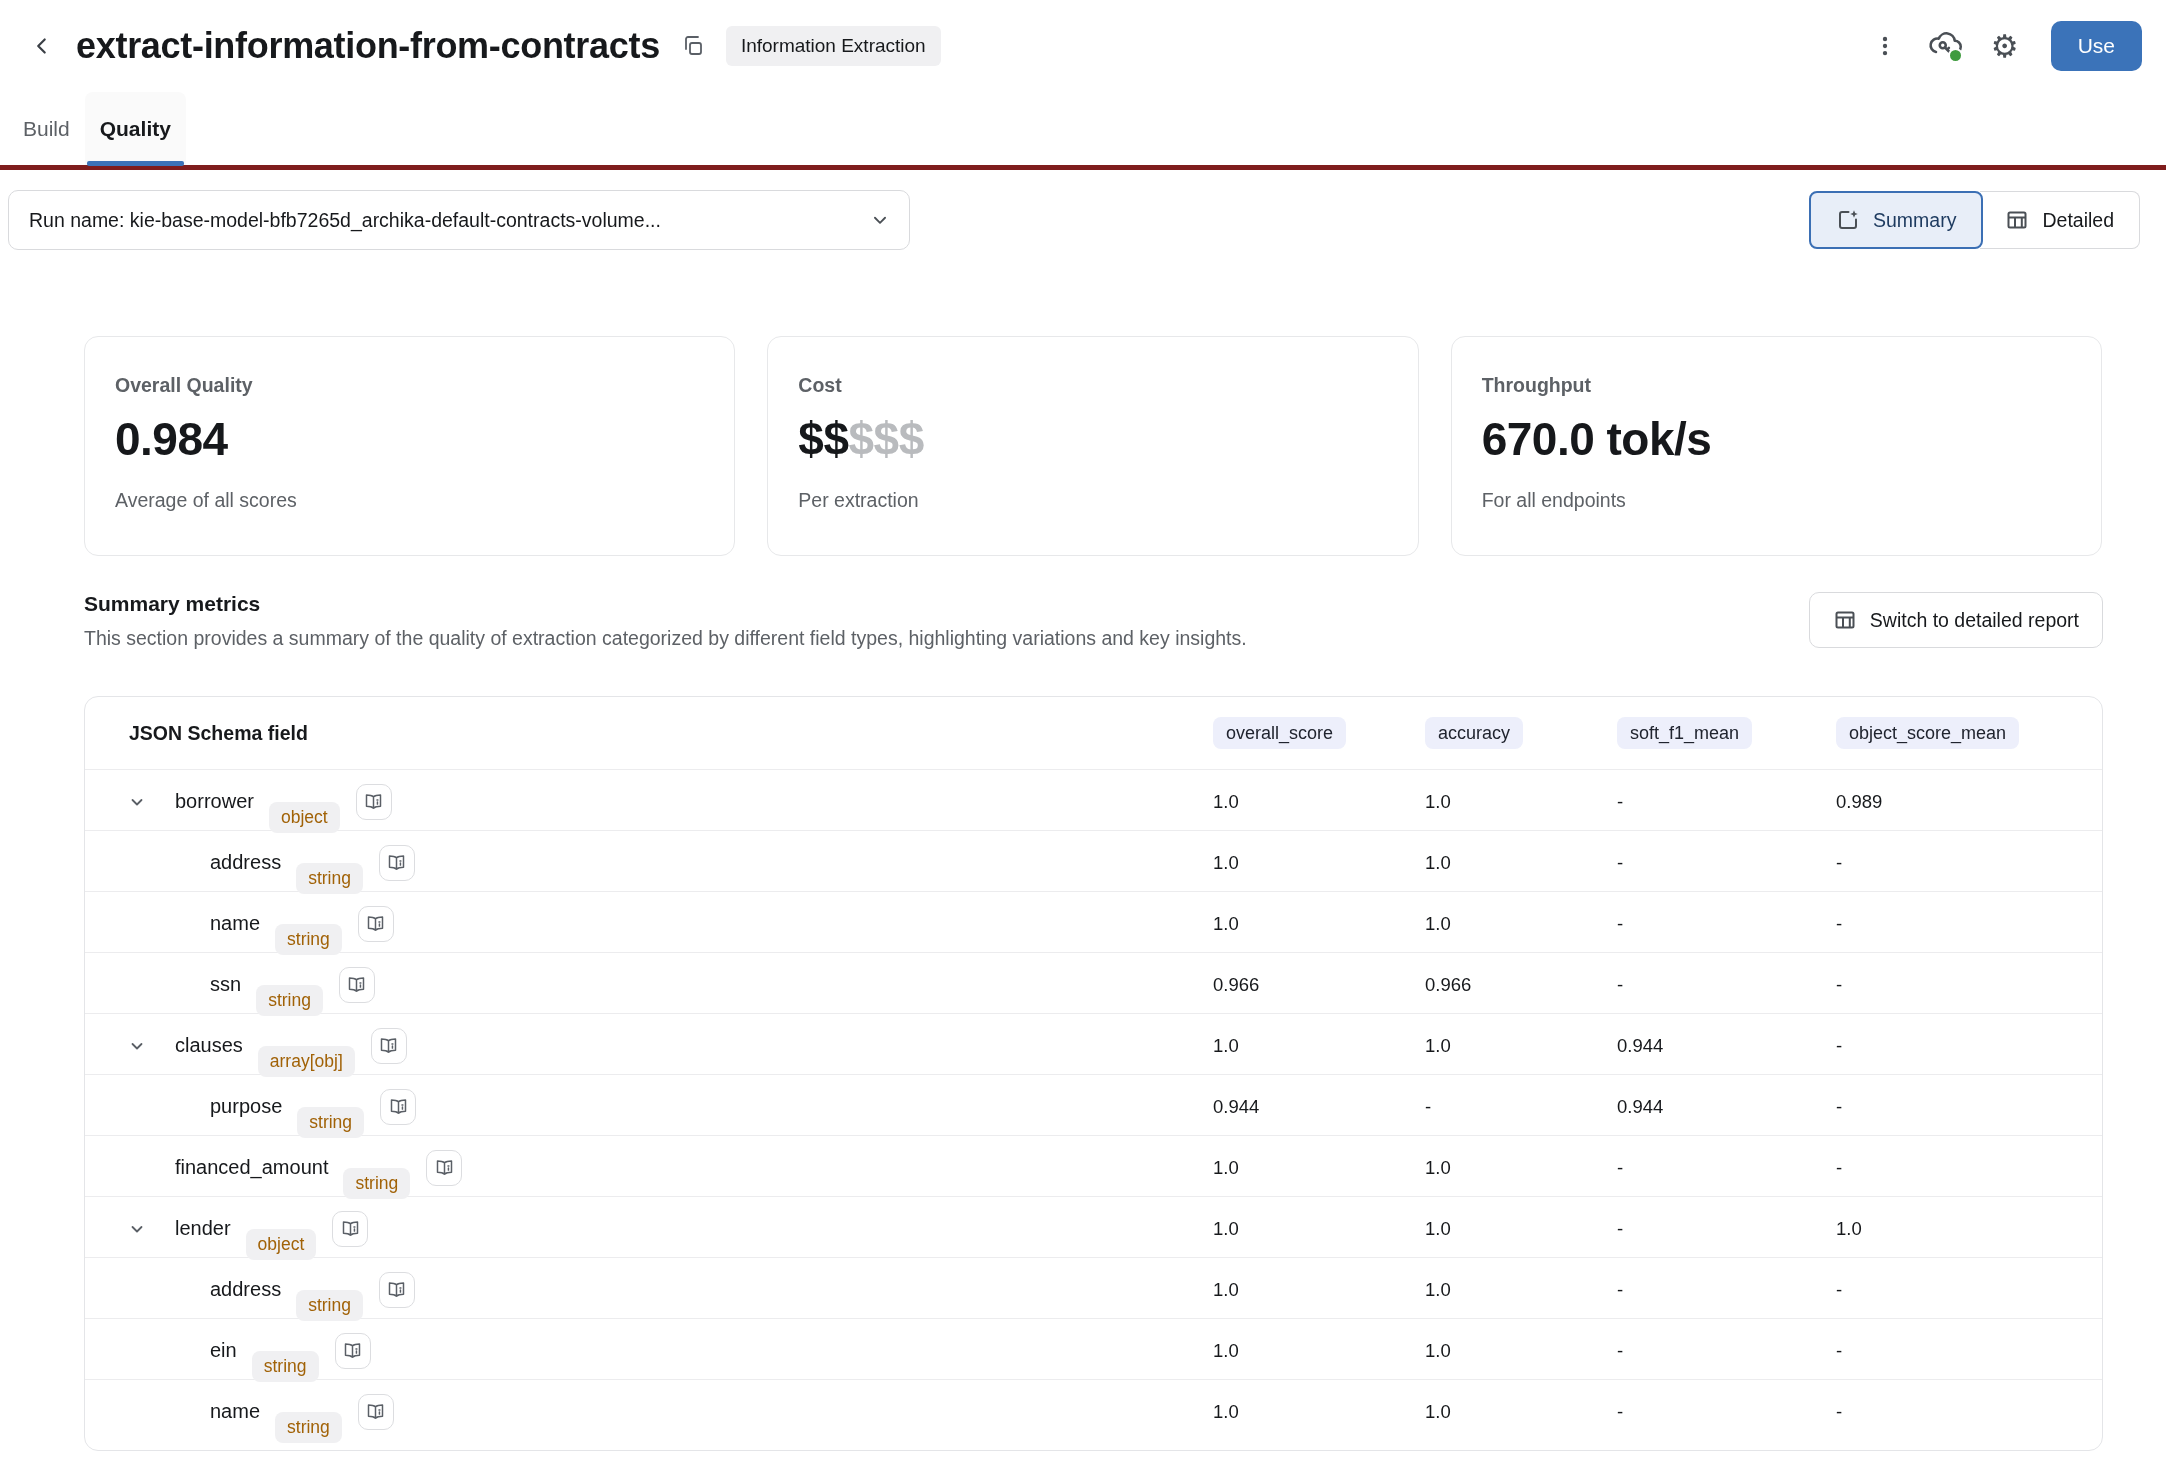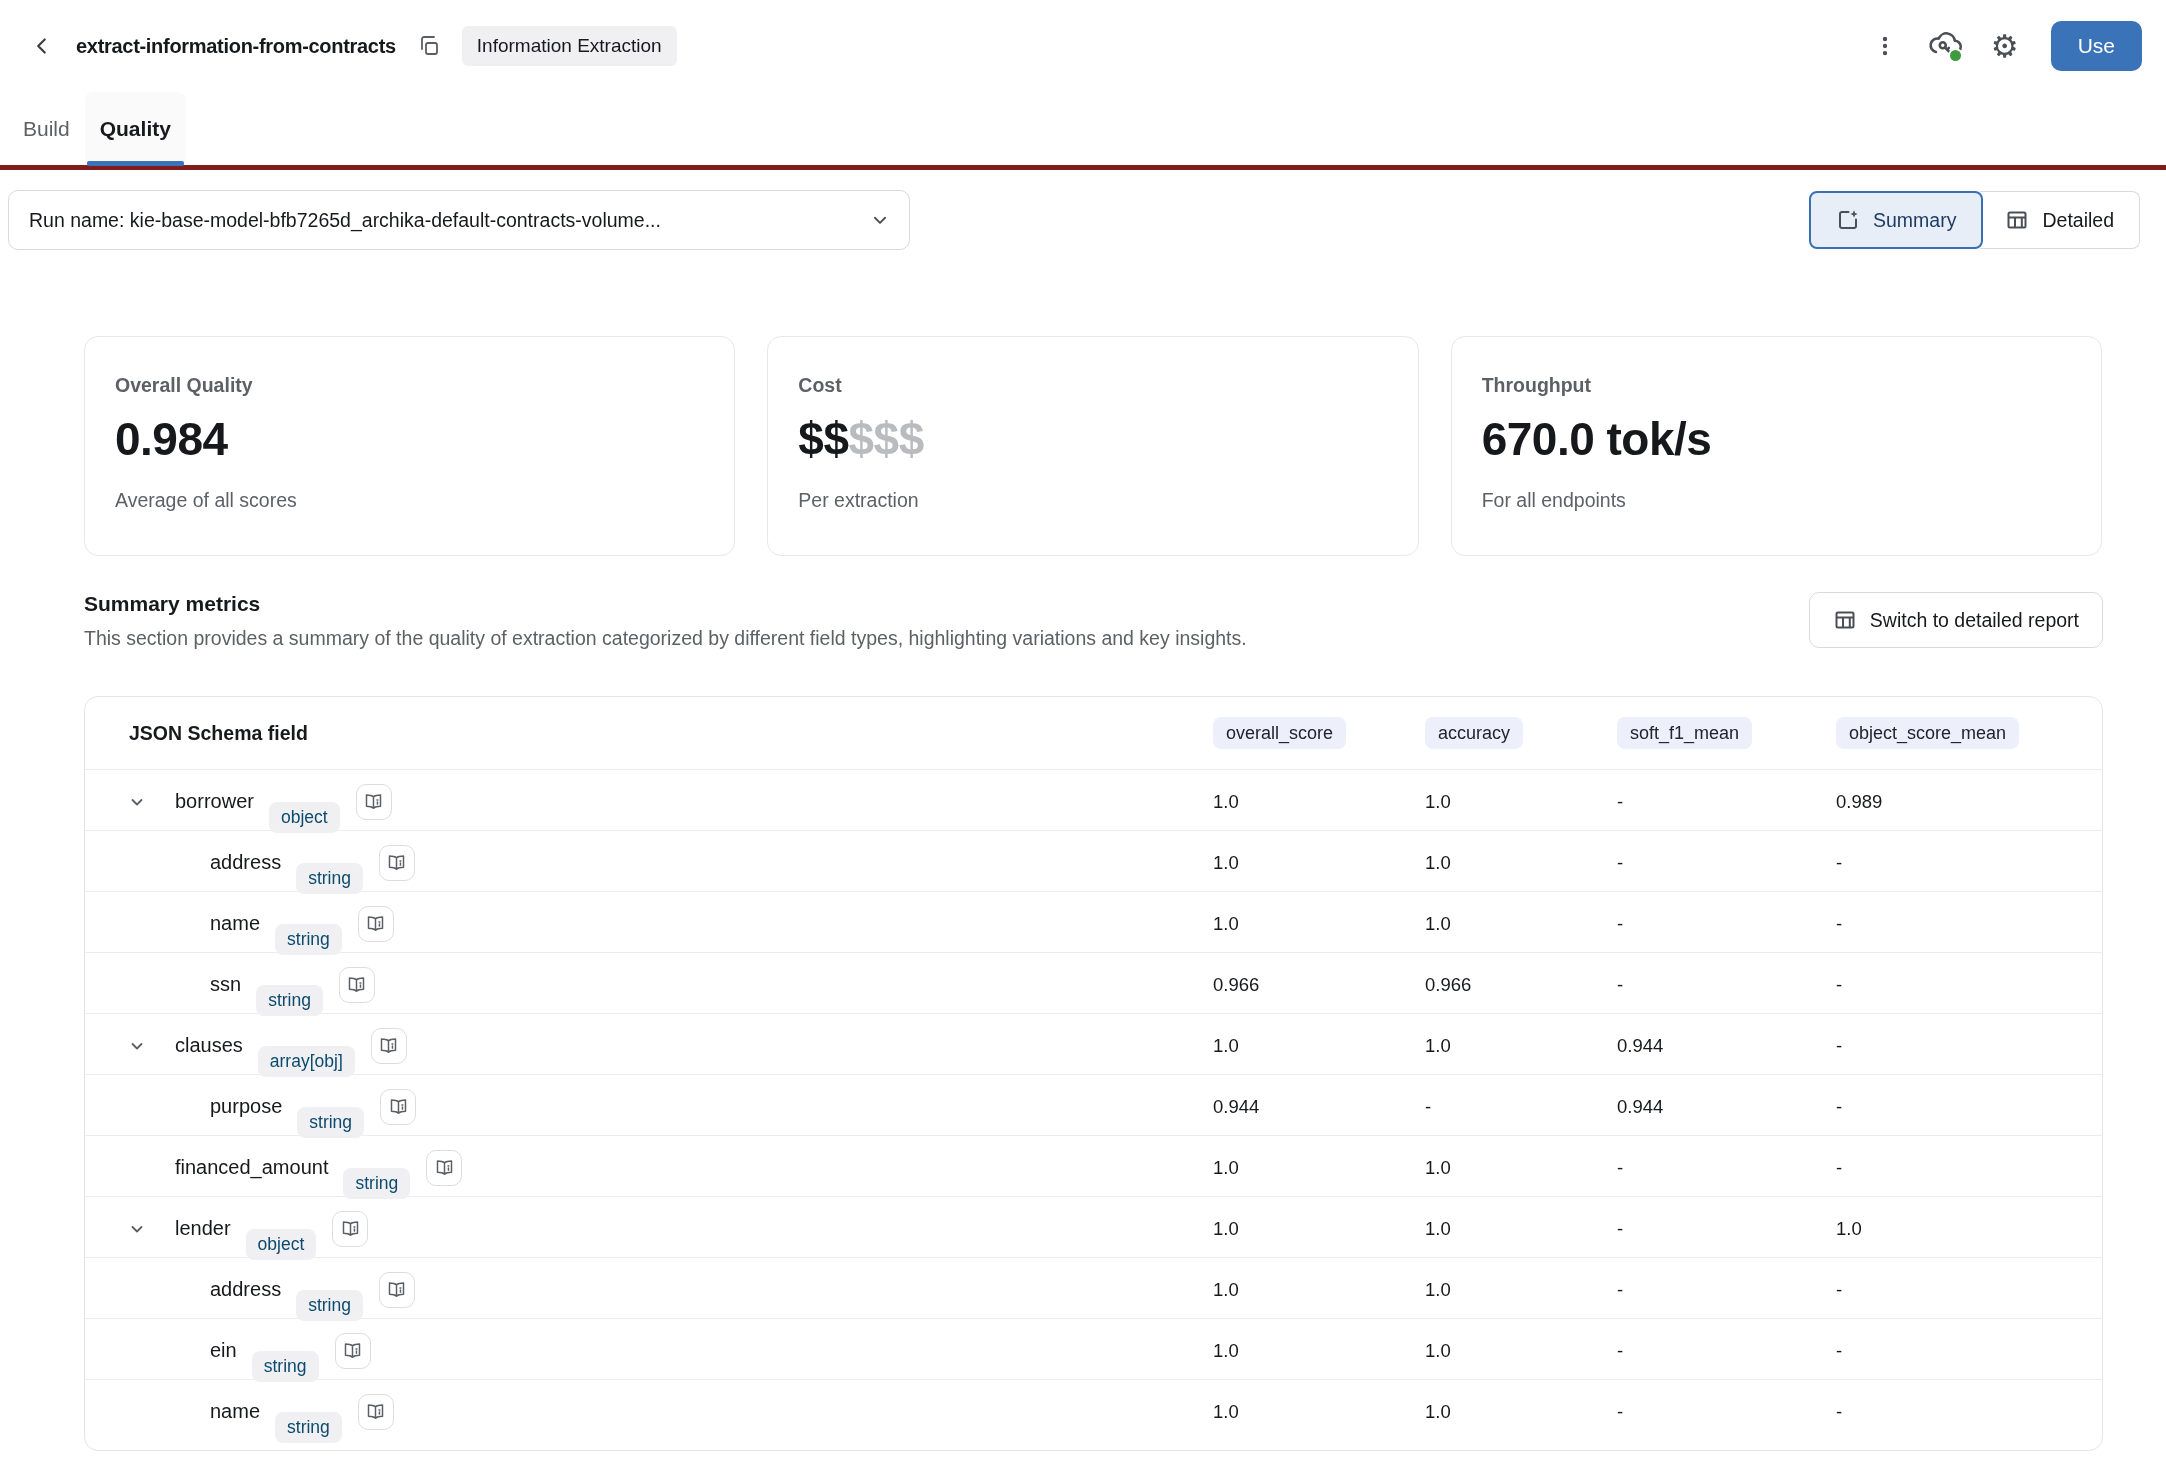--- a/index.html
+++ b/index.html
@@ -9,21 +9,21 @@
   }
   *{box-sizing:border-box; margin:0; padding:0;}
   html,body{width:2166px; height:1472px; background:#fff; overflow:hidden;
     font-family:"Liberation Sans","DejaVu Sans",sans-serif; color:var(--text);}
   svg{display:block;}
   button{font-family:inherit; cursor:pointer;}
 
   
   .app-header{display:flex; align-items:center; height:92px; padding:0 24px; gap:16px;}
   .back-btn{background:none; border:none; width:36px; height:36px; display:flex; align-items:center; justify-content:center;}
-  .page-title{font-size:20px; font-weight:700; letter-spacing:-.3px; white-space:nowrap;}
+  .page-title{font-size:36px; font-weight:700; letter-spacing:-.3px; white-space:nowrap;}
   .copy-btn{background:none; border:none; width:34px; height:34px; display:flex; align-items:center; justify-content:center;}
   .title-badge{background:var(--type-badge-bg); border-radius:6px; padding:9px 15px; font-size:19px; white-space:nowrap;}
   .hspacer{flex:1;}
   .icon-btn{background:none; border:none; width:44px; height:44px; display:flex; align-items:center; justify-content:center; position:relative;}
   .gear-glyph{font-size:31px; color:#4a4f55; line-height:1;}
   .green-dot{position:absolute; right:4px; bottom:5px; width:15px; height:15px; border-radius:50%;
     background:var(--status-green); border:2px solid #fff;}
   .use-btn{background:var(--accent); color:#fff; border:none; border-radius:10px;
     padding:13px 27px; font-size:21px; margin-left:8px;}
 
@@ -67,21 +67,21 @@
   .grid-row{display:grid; grid-template-columns:1fr 212px 192px 219px 266px; align-items:center;}
   .thead{height:72px;}
   .th-field{padding-left:44px; font-size:19.5px; font-weight:700;}
   .th-badge{justify-self:start; background:var(--header-badge-bg); color:#20242f;
     padding:6px 13px; border-radius:8px; font-size:18px;}
   .trow{height:61px; border-top:1px solid var(--row-line);}
   .field-cell{display:flex; align-items:center;}
   .chev-btn{background:none; border:none; width:16px; height:16px; margin-right:30px; display:flex; align-items:center; justify-content:center; flex:none;}
   .field-name{font-size:20px; font-weight:400; white-space:nowrap;}
   .type-badge{margin-left:15px; background:var(--type-badge-bg); border-radius:8px; padding:5px 12px;
-    font-size:17.5px; color:#0c4a6e; white-space:nowrap;margin-top:32px;}
+    font-size:17.5px; color:#a16207; white-space:nowrap;margin-top:32px;}
   .book-btn{margin-left:16px; width:36px; height:36px; border:1px solid #dcdde0; border-radius:10px;
     background:#fff; display:flex; align-items:center; justify-content:center; flex:none;}
   .val-cell{font-size:18.5px; color:var(--text);}
 </style>
 </head>
 <body>
 
 <div class="app-header">
   <button class="back-btn">
     <span>

